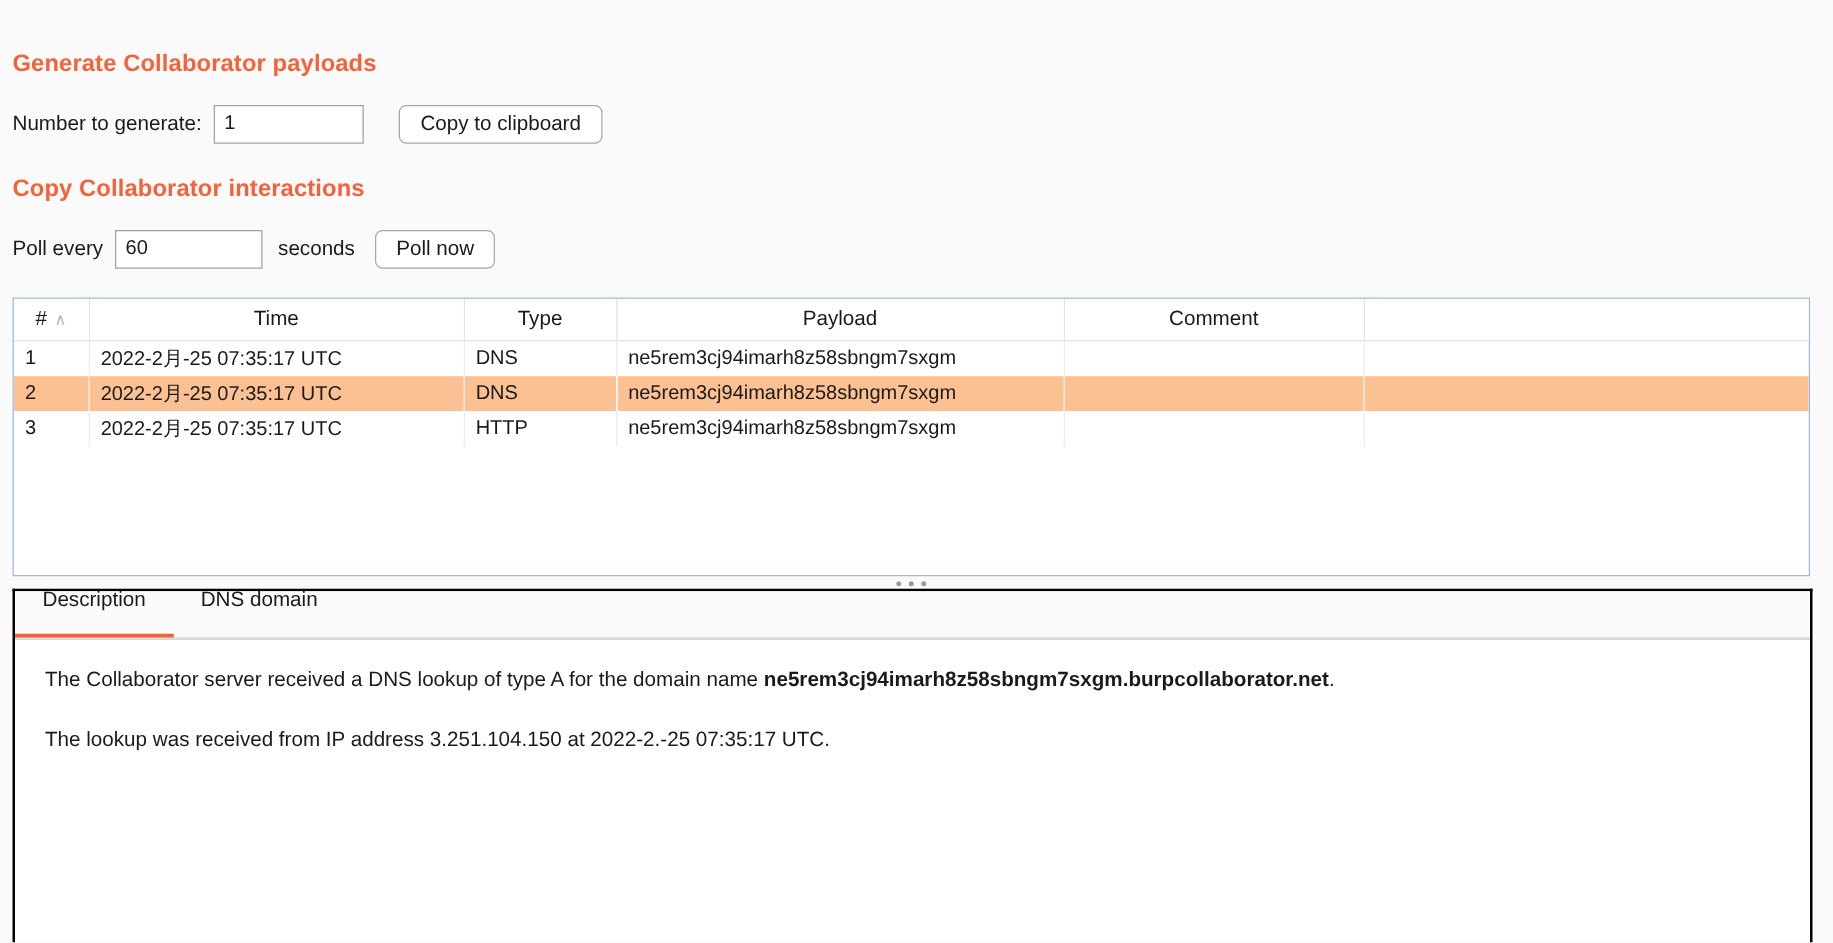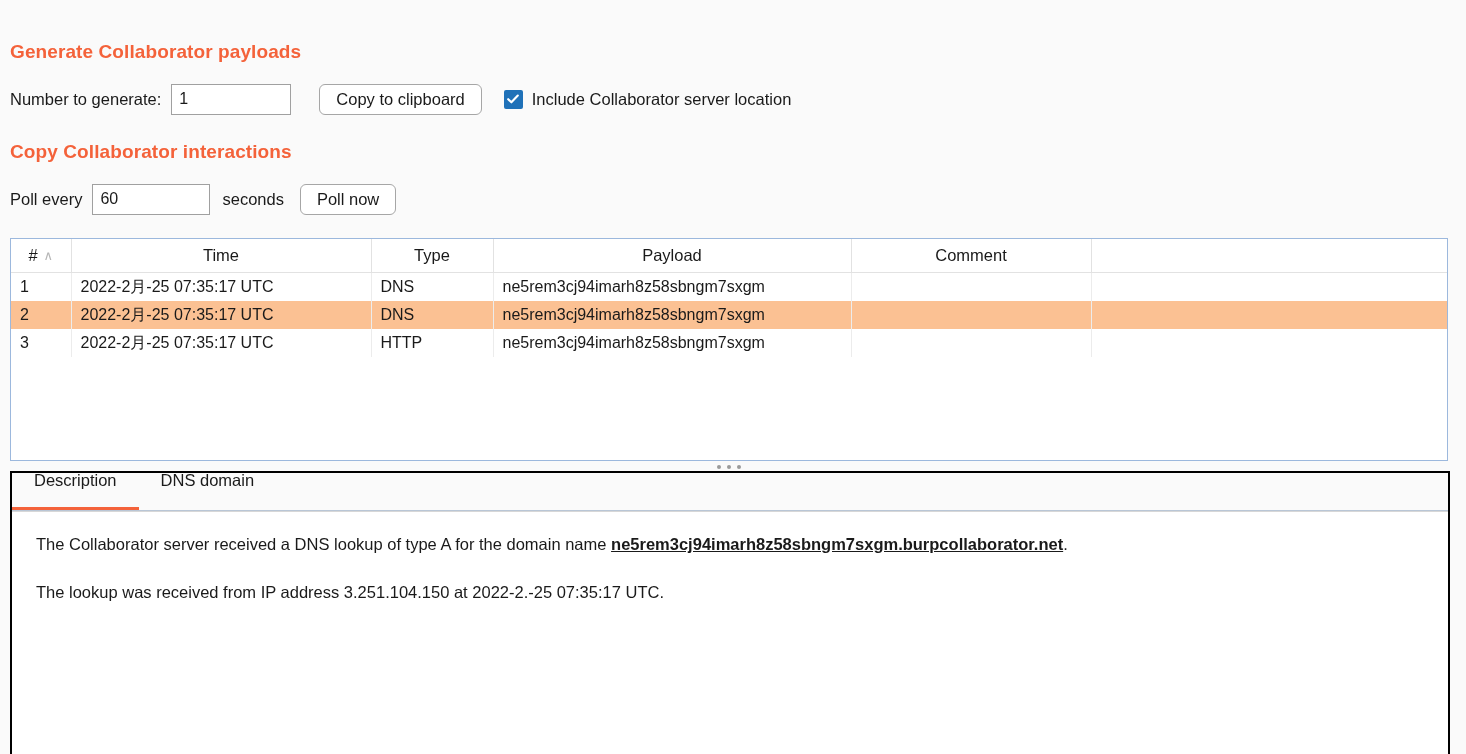--- a/index.html
+++ b/index.html
@@ -216,44 +216,36 @@
     padding: 22px 24px;
     box-sizing: border-box;
     overflow: hidden;
   }
   #detail-body p {
     margin: 0 0 27px 0;
     font-size: 16.5px;
     line-height: 1.25;
     color: #1a1a1a;
   }
-  #detail-body b { font-weight: bold; text-decoration: underline; }
+  #detail-body b { font-weight: bold; }
 </style>
 </head>
 <body>
 
 <div class="page">
 
   <div class="section-title" id="gen-title">Generate Collaborator payloads</div>
 
   <div class="form-row" id="gen-row">
     <span class="form-label">Number to generate:</span>
 
     <input class="text-input" id="num-input" type="text" value="1" style="">
 
     <button class="btn" id="copy-btn">Copy to clipboard</button>
 
-    <span class="checkbox-wrap">
-      <span class="checkbox">
-        <svg width="14" height="14" viewBox="0 0 14 14" aria-hidden="true">
-          <path d="M2.2 7.2 L5.4 10.3 L11.8 3.6" stroke="#ffffff" stroke-width="2.1" fill="none" stroke-linecap="round" stroke-linejoin="round"></path>
-        </svg>
-      </span>
-      <span class="checkbox-label">Include Collaborator server location</span>
-    </span>
   </div>
 
   <div class="section-title" id="poll-title">Copy Collaborator interactions</div>
 
   <div class="form-row" id="poll-row">
     <span class="form-label">Poll every</span>
 
     <input class="text-input" id="poll-input" type="text" value="60" style="">
 
     <span class="form-label seconds-label">seconds</span>

